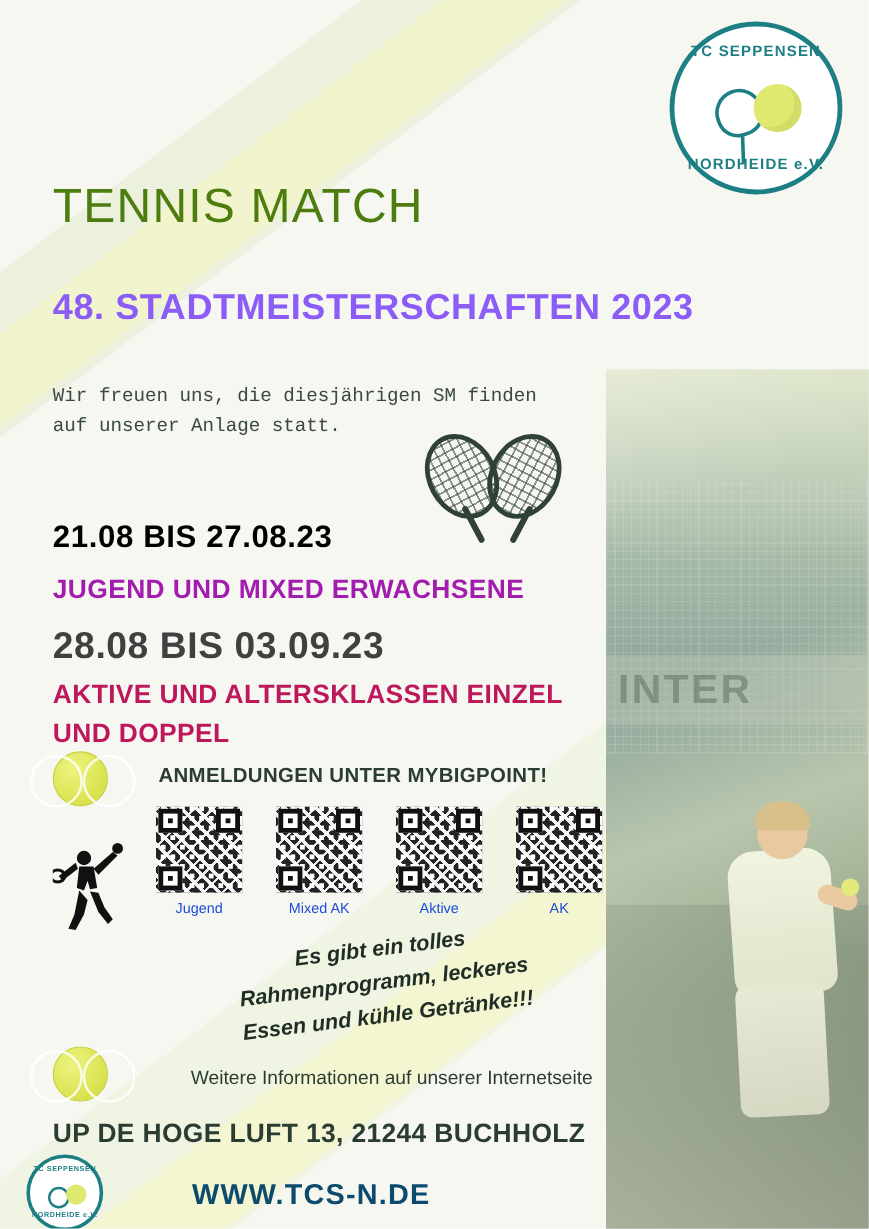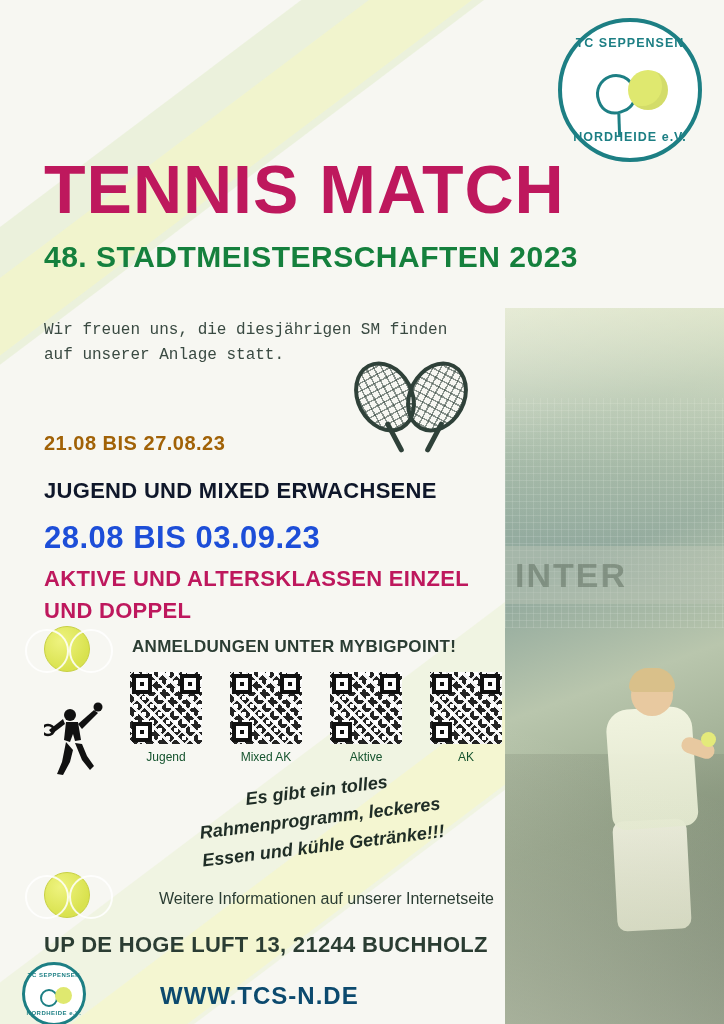--- a/index.html
+++ b/index.html
@@ -146,27 +146,27 @@
     border: 3px solid #1d7f84; border-radius: 50% 50% 45% 45%;
     transform: rotate(-20deg);
   }
   .logo-racket:after {
     content:""; position: absolute; left: 8px; top: 36px;
     width: 3px; height: 22px; background: #1d7f84; transform: rotate(18deg);
   }
 
   .title-main {
     position: absolute; left: 44px; top: 150px;
-    font-size: 68px; font-weight: bold; letter-spacing: 1px;
-    color: #be185d;
+    font-size: 40px; font-weight: normal; letter-spacing: 1px;
+    color: #4d7c0f;
   }
   .title-sub {
     position: absolute; left: 44px; top: 240px;
     font-size: 30px; font-weight: bold; letter-spacing: .5px;
-    color: #15803d;
+    color: #8b5cf6;
   }
 
   .intro {
     position: absolute; left: 44px; top: 318px;
     width: 420px;
     font-size: 16px; line-height: 25px; color: #3a4a42; font-family: Liberation Mono, monospace;
   }
 
   
   .rackets { position: absolute; left: 350px; top: 358px; width: 130px; height: 84px; }
@@ -178,29 +178,29 @@
       repeating-linear-gradient(0deg, rgba(47,65,57,.55) 0 1.5px, transparent 1.5px 7px);
   }
   .rk1 { left: 6px; top: 2px; transform: rotate(-28deg); }
   .rk2 { left: 58px; top: 2px; transform: rotate(28deg); }
   .rk-h { position: absolute; width: 5px; height: 34px; background: #2f4139; border-radius: 3px; }
   .rk-h1 { left: 42px; top: 62px; transform: rotate(-28deg); }
   .rk-h2 { left: 82px; top: 62px; transform: rotate(28deg); }
 
   .date-1 {
     position: absolute; left: 44px; top: 432px;
-    font-size: 20px; font-weight: bold; color: #a16207; letter-spacing: .5px;
+    font-size: 26px; font-weight: bold; color: #000000; letter-spacing: .5px;
   }
   .cat-1 {
     position: absolute; left: 44px; top: 478px;
-    font-size: 22px; font-weight: bold; color: #0f172a; letter-spacing: .3px;
+    font-size: 22px; font-weight: bold; color: #a21caf; letter-spacing: .3px;
   }
   .date-2 {
     position: absolute; left: 44px; top: 520px;
-    font-size: 31px; font-weight: bold; color: #1d4ed8; letter-spacing: .5px;
+    font-size: 31px; font-weight: bold; color: #404040; letter-spacing: .5px;
   }
   .cat-2 {
     position: absolute; left: 44px; top: 563px;
     width: 470px;
     font-size: 22px; font-weight: bold; color: #be185d; line-height: 32px; letter-spacing: .3px;
   }
 
   .ball {
     position: absolute;
     width: 46px; height: 46px; border-radius: 50%;
@@ -250,21 +250,21 @@
     border: 4px solid #111; background: #fff;
   }
   .qr .eye:after {
     content: ""; position: absolute; left: 4px; top: 4px;
     width: 4px; height: 4px; background: #111;
   }
   .qr .e1 { left: 2px; top: 2px; }
   .qr .e2 { right: 2px; top: 2px; }
   .qr .e3 { left: 2px; bottom: 2px; }
   .qr-label {
-    margin-top: 6px; font-size: 12px; color: #14532d;
+    margin-top: 6px; font-size: 12px; color: #1d4ed8;
   }
 
   .server {
     position: absolute; left: 44px; top: 700px; width: 62px; height: 76px;
   }
   .server svg { width: 62px; height: 76px; }
 
   .promo {
     position: absolute; left: 170px; top: 776px;
     width: 300px;

